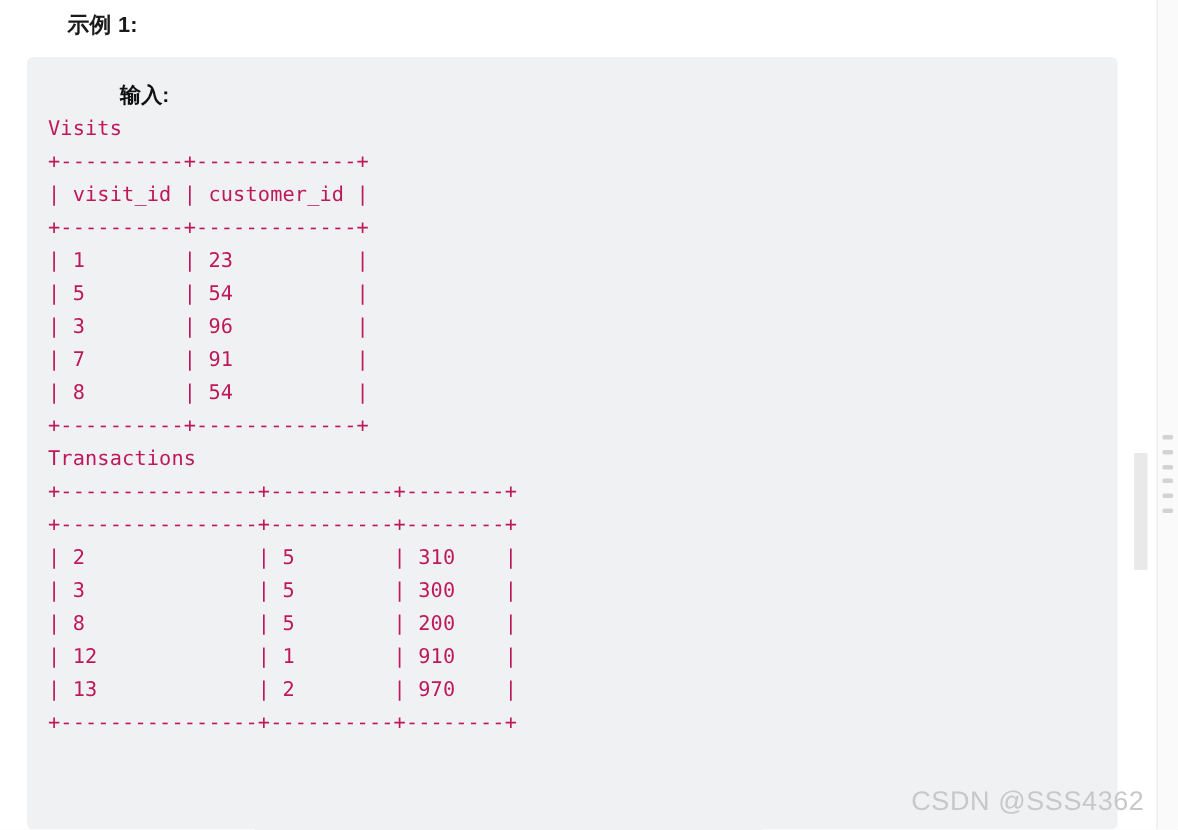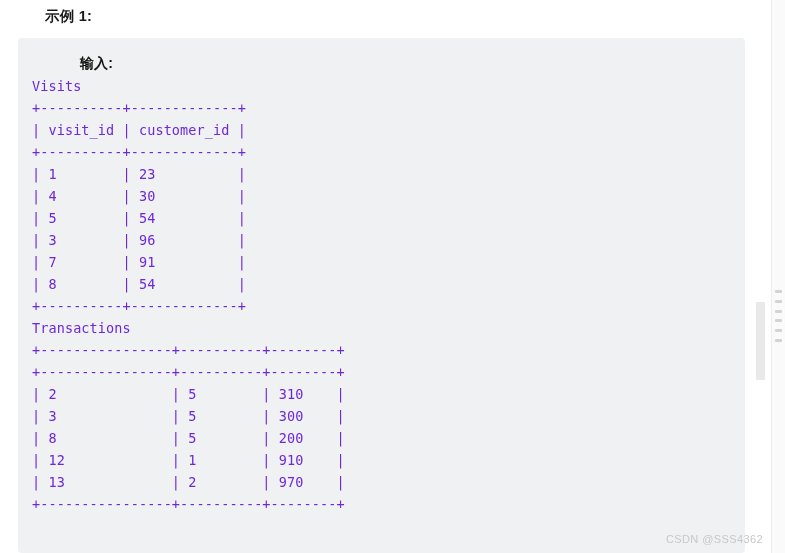--- a/index.html
+++ b/index.html
@@ -40,21 +40,21 @@
     border-radius: 4px;
     box-sizing: border-box;
     padding: 14px 0 0 14px;
     overflow: hidden;
   }
 
   .code-line {
     font-family: "DejaVu Sans Mono", "Liberation Mono", monospace;
     font-size: 13.5px;
     line-height: 22px;
-    color: #6d28d9;
+    color: #be185d;
     white-space: pre;
     letter-spacing: 0.1px;
   }
   .code-line.label {
     font-family: "Liberation Sans", sans-serif;
     font-weight: bold;
     font-size: 14px;
     color: #111111;
     line-height: 23px;
     margin-left: 48px;
@@ -95,42 +95,41 @@
     height: 78px;
     background: #e9e9e9;
     border-radius: 1px;
   }
 
   
   #watermark {
     position: absolute;
     right: 22px;
     bottom: 8px;
-    font-size: 11px;
+    font-size: 18px;
     color: #c8c8c8;
     font-family: "Liberation Sans", sans-serif;
     white-space: pre;
     letter-spacing: 0.4px;
   }
 </style>
 </head>
 <body>
 
 <div id="page-title">示例 1:</div>
 
 <div id="code-block">
 
   <div class="code-line label">输入:</div>
 
   <div class="code-line">Visits</div>
   <div class="code-line">+----------+-------------+</div>
   <div class="code-line">| visit_id | customer_id |</div>
   <div class="code-line">+----------+-------------+</div>
   <div class="code-line">| 1        | 23          |</div>
-  <div class="code-line">| 4        | 30          |</div>
   <div class="code-line">| 5        | 54          |</div>
   <div class="code-line">| 3        | 96          |</div>
   <div class="code-line">| 7        | 91          |</div>
   <div class="code-line">| 8        | 54          |</div>
   <div class="code-line">+----------+-------------+</div>
   <div class="code-line">Transactions</div>
   <div class="code-line">+----------------+----------+--------+</div>
   <div class="code-line">+----------------+----------+--------+</div>
   <div class="code-line">| 2              | 5        | 310    |</div>
   <div class="code-line">| 3              | 5        | 300    |</div>

